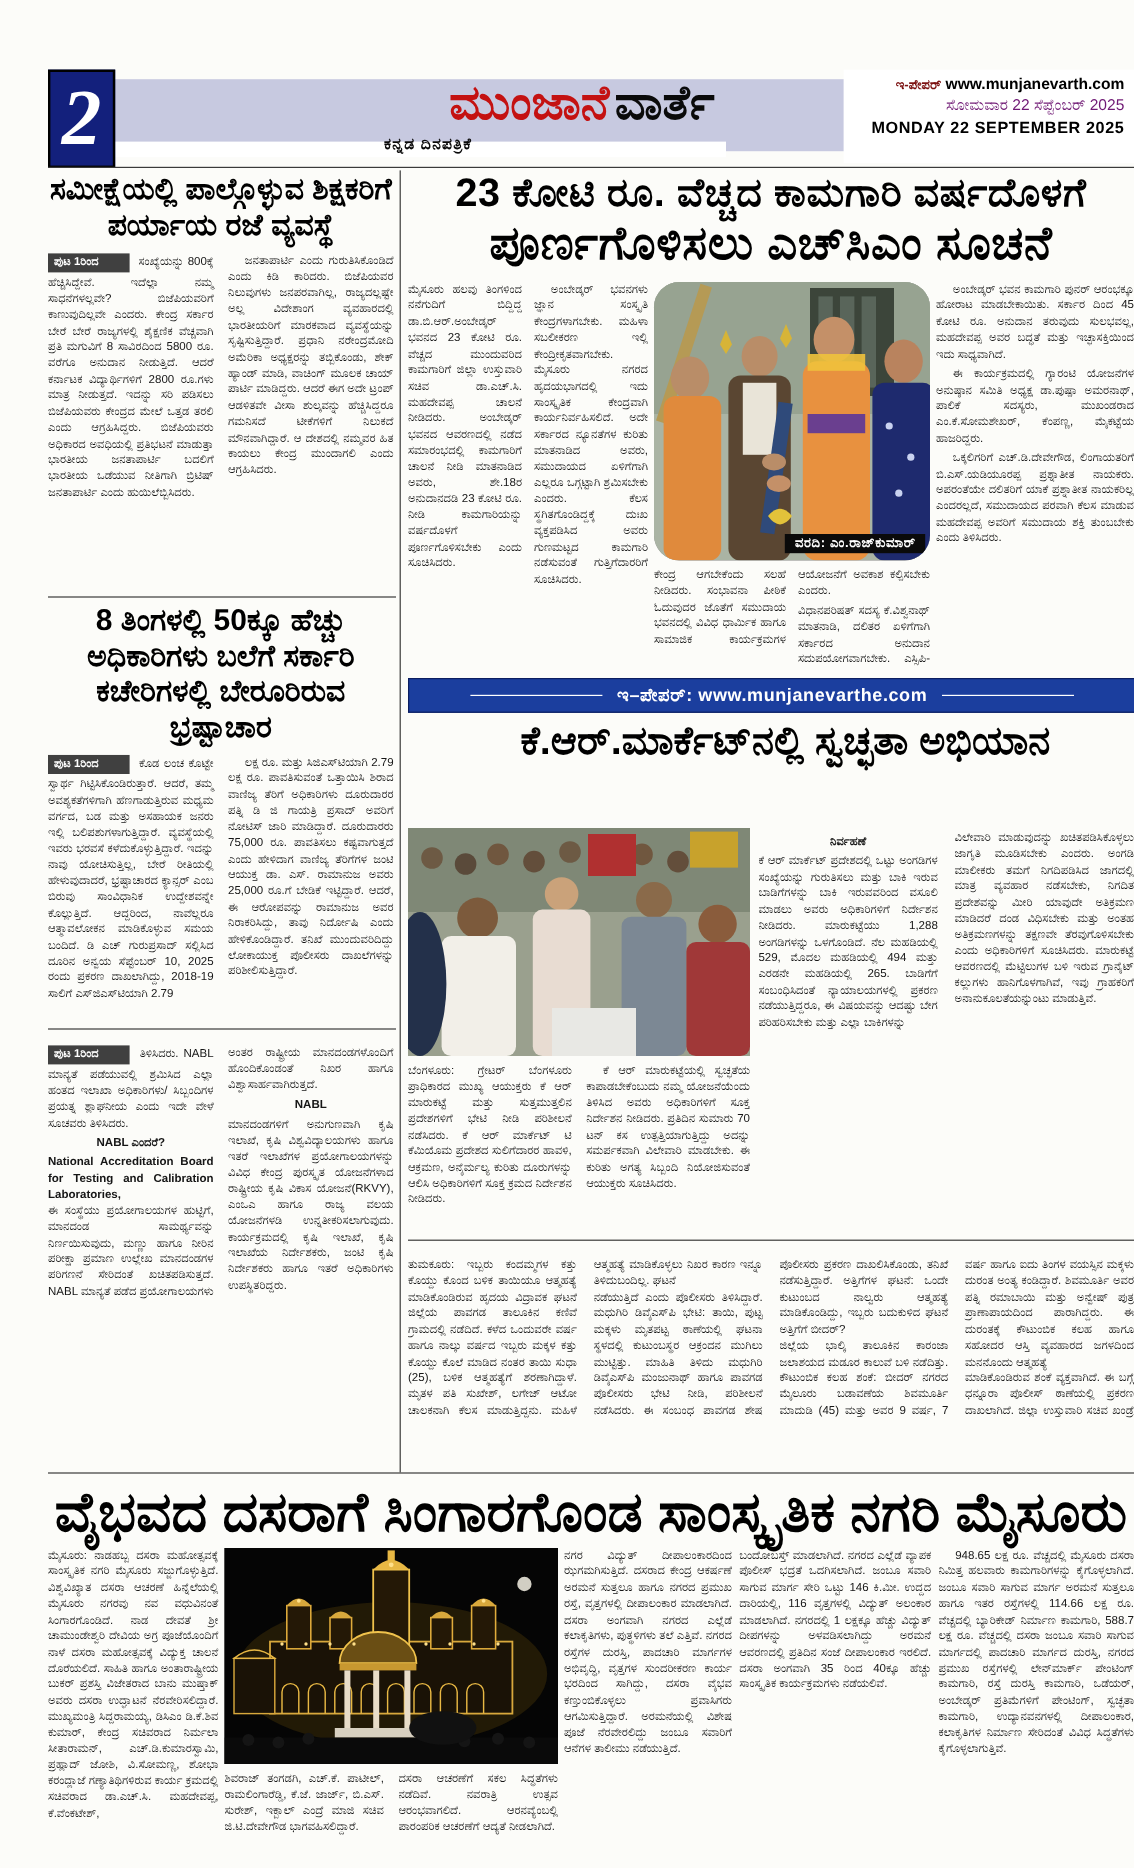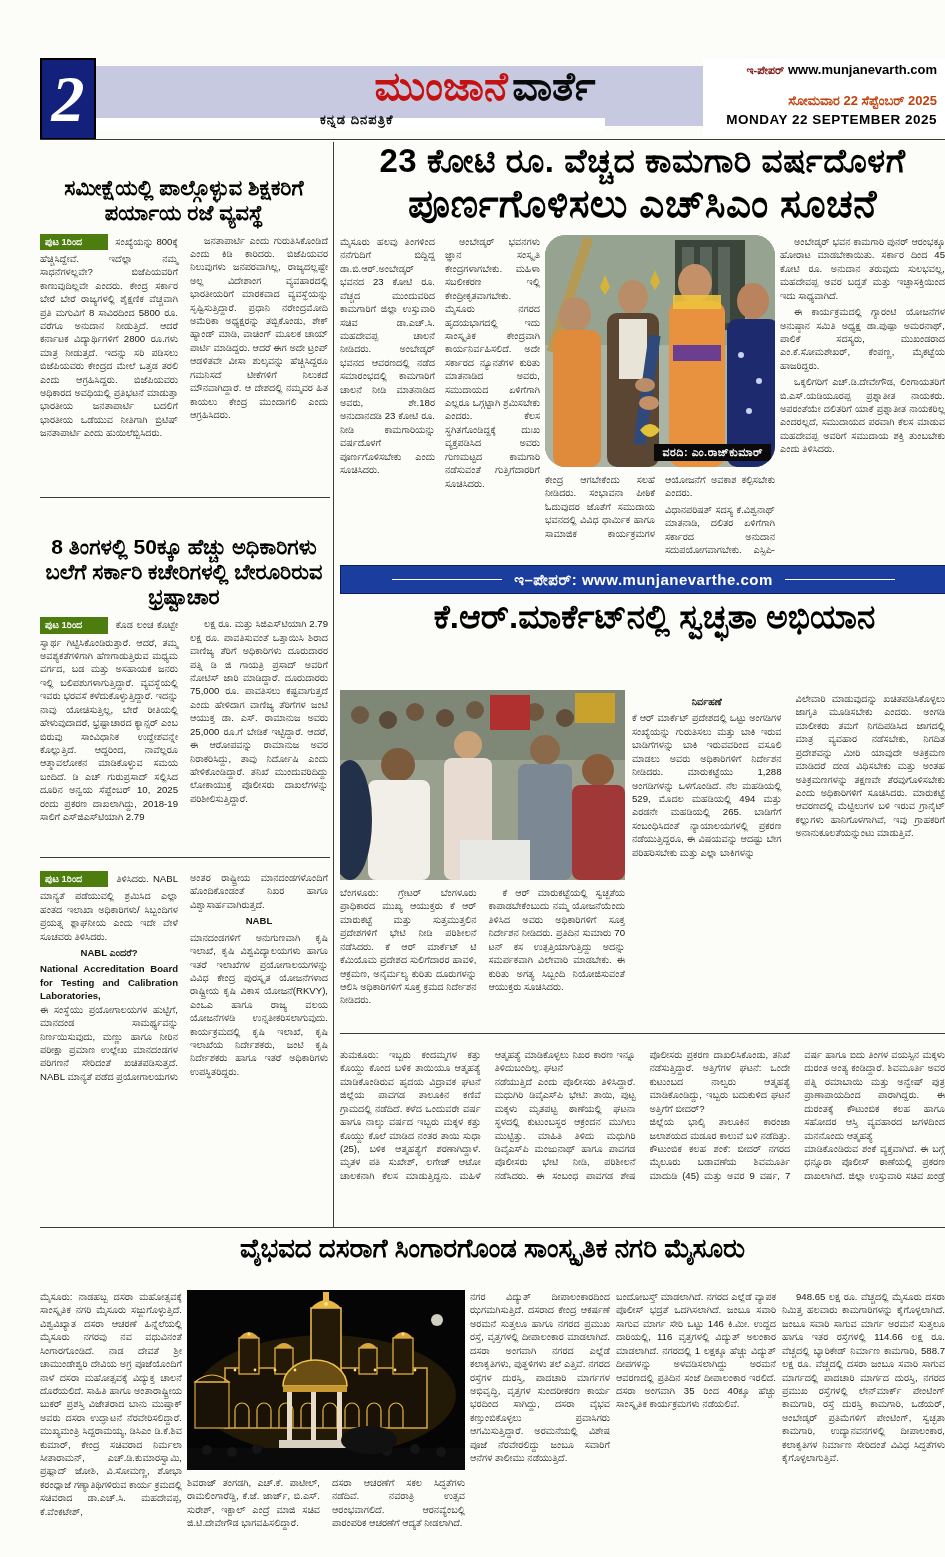--- a/index.html
+++ b/index.html
@@ -11,39 +11,39 @@
   .pagenum-box{background:#13207c;border:2px solid #000;color:#fff;display:flex;align-items:center;justify-content:center;}
   .pagenum{font-family:"Liberation Serif",serif;font-style:italic;font-weight:bold;font-size:66px;line-height:1;}
   .white-strip{background:#ffffff;}
   .masthead{text-align:center;line-height:1;}
   .masthead .red{color:#c41111;font-weight:bold;}
   .masthead .blk{color:#0a0a0a;font-weight:bold;}
   .tagline{text-align:left;font-weight:bold;font-size:13px;color:#0a0a0a;letter-spacing:1px;}
   .head-info{background:#ffffff;text-align:right;padding:4px 8px 2px 8px;box-sizing:border-box;}
   .head-info .l1{font-size:13px;font-weight:bold;color:#000;}
   .head-info .l1 .ep{color:#7c1212;font-size:11px;font-weight:bold;}
-  .head-info .l2{font-size:13px;font-weight:bold;color:#c2410c;margin-top:16px;}
+  .head-info .l2{font-size:13px;font-weight:normal;color:#701a75;margin-top:3px;}
   .head-info .l3{font-size:13.5px;font-weight:bold;color:#000;margin-top:3px;letter-spacing:.5px;}
   
   .hrule{border-top:1.5px solid #3a3a3a;}
   .vrule{border-left:1.2px solid #3a3a3a;}
   
   .hl{font-weight:bold;color:#000;text-align:center;line-height:1.18;}
-  .hl-left{font-size:21px;margin-top:32px;}
+  .hl-left{font-size:25px;}
   .hl-big1{font-size:33px;letter-spacing:.5px;}
   .hl-big2{font-size:39px;letter-spacing:.5px;}
   .hl-kr{font-size:33px;}
   .hl-sub{font-size:16.5px;font-weight:bold;text-align:center;}
   .hl-tmk{font-size:23px;}
-  .hl-mys{font-size:26px;text-align:center;}
+  .hl-mys{font-size:46px;text-align:center;}
   
   .bt{font-size:9.6px;line-height:1.4;text-align:justify;color:#161616;}
   .cols2{column-count:2;column-gap:12px;}
   .cols4{column-count:4;column-gap:14px;}
-  .tag{display:inline-block;background:#4d7c0f;color:#fff;font-size:9.5px;font-weight:bold;
+  .tag{display:inline-block;background:#404040;color:#fff;font-size:9.5px;font-weight:bold;
        padding:1px 26px 2px 5px;margin:0 4px 2px 0;}
   .bold-center{font-weight:bold;text-align:center;margin:3px 0;}
   .bold-en{font-weight:bold;text-align:justify;}
   .indent{text-indent:14px;}
   
   .banner{background:#1b3e9e;border:1px solid #0c1e60;color:#fff;display:flex;align-items:center;justify-content:center;
           font-weight:bold;font-size:15px;letter-spacing:.5px;}
   .banner .line{flex:0 0 110px;height:1px;background:#fff;margin:0 12px;}
   
   .photo{overflow:hidden;background:#888;}

